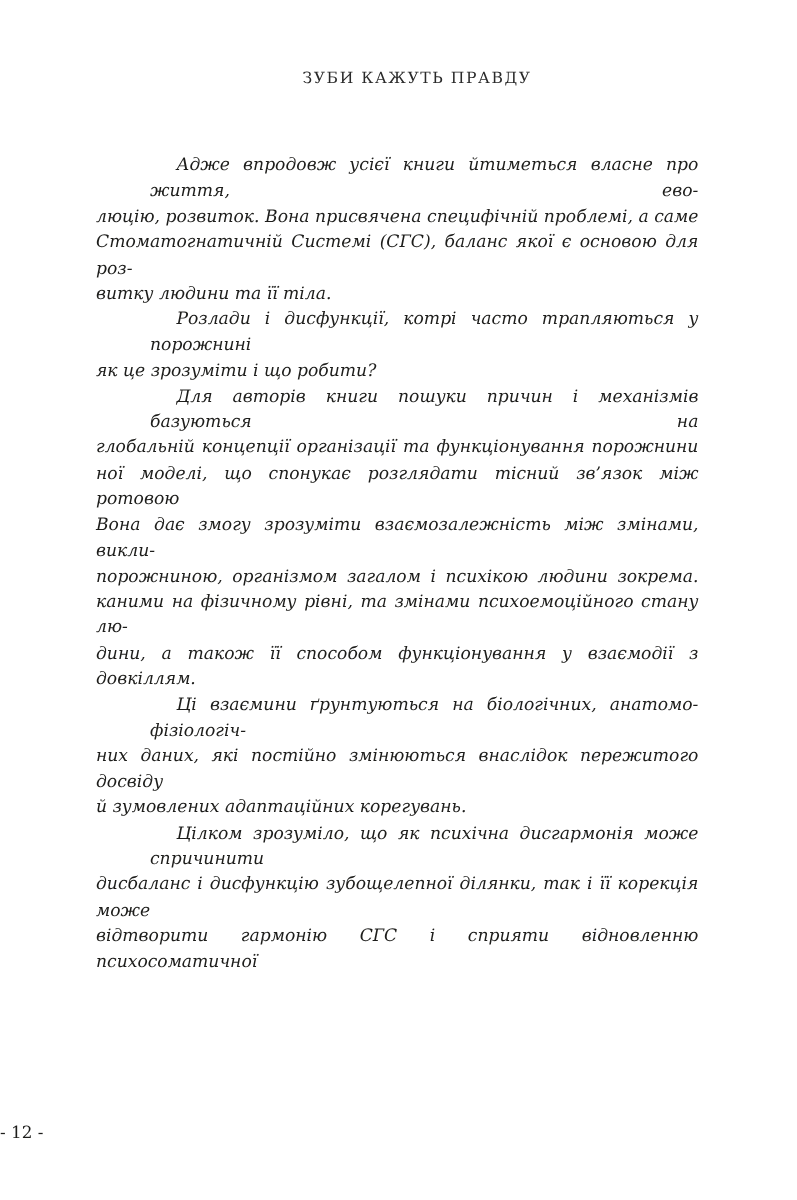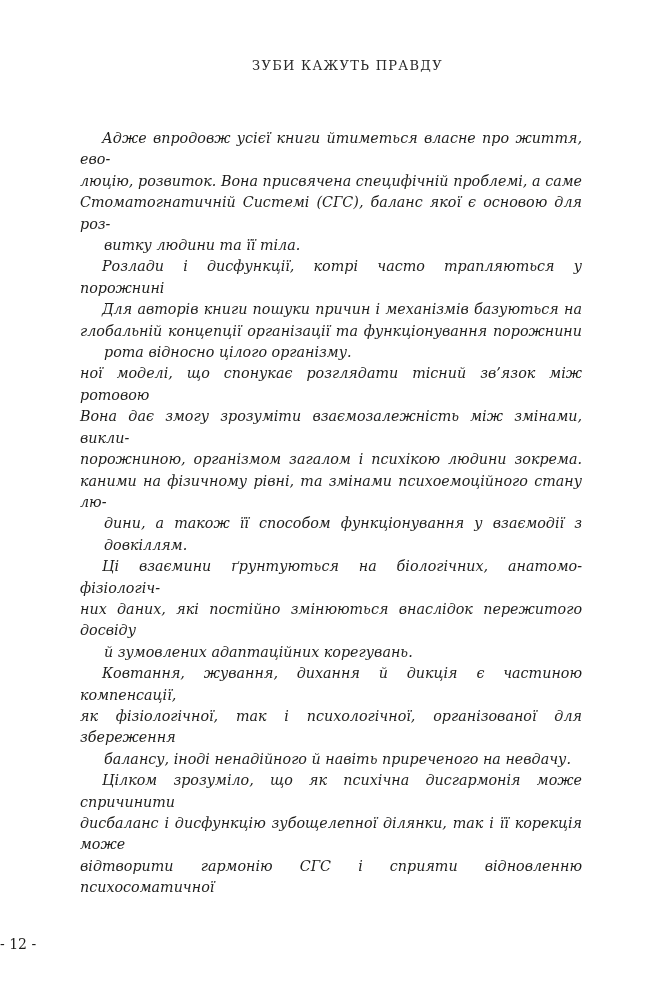--- a/index.html
+++ b/index.html
@@ -43,24 +43,24 @@
     font-style: italic;
     font-size: 14.3px;
     line-height: 21.4px;
     text-align: justify;
     text-align-last: justify;
     white-space: normal;
     color: #1d1d1b;
   }
   .line.first {
     text-indent: 22px;
+    margin-left: 45px;
   }
   .line.last {
     text-align-last: left;
-    margin-left: 24px;
   }
   .page-number {
     position: absolute;
     top: 936px;
     left: 0;
     width: 100%;
     text-align: left;
     font-size: 14px;
     font-style: normal;
     color: #1d1d1b;
@@ -74,44 +74,39 @@
 
   <div class="content" id="content">
       <div class="para">
         <div class="line first">Адже впродовж усієї книги йтиметься власне про життя, ево-</div>
         <div class="line">люцію, розвиток. Вона присвячена специфічній проблемі, а саме</div>
         <div class="line">Стоматогнатичній Системі (СГС), баланс якої є основою для роз-</div>
         <div class="line last">витку людини та її тіла.</div>
       </div>
       <div class="para">
         <div class="line first">Розлади і дисфункції, котрі часто трапляються у порожнині</div>
+        <div class="line last">як це зрозуміти і що робити?</div>
       </div>
       <div class="para">
         <div class="line first">Для авторів книги пошуки причин і механізмів базуються на</div>
         <div class="line">глобальній концепції організації та функціонування порожнини</div>
-        <div class="line last">рота відносно цілого організму.</div>
       </div>
       <div class="para">
         <div class="line">ної моделі, що спонукає розглядати тісний зв’язок між ротовою</div>
         <div class="line">Вона дає змогу зрозуміти взаємозалежність між змінами, викли-</div>
         <div class="line">порожниною, організмом загалом і психікою людини зокрема.</div>
         <div class="line">каними на фізичному рівні, та змінами психоемоційного стану лю-</div>
         <div class="line last">дини, а також її способом функціонування у взаємодії з довкіллям.</div>
       </div>
       <div class="para">
         <div class="line first">Ці взаємини ґрунтуються на біологічних, анатомо-фізіологіч-</div>
         <div class="line">них даних, які постійно змінюються внаслідок пережитого досвіду</div>
         <div class="line last">й зумовлених адаптаційних корегувань.</div>
       </div>
       <div class="para">
-        <div class="line first">Ковтання, жування, дихання й дикція є частиною компенсації,</div>
-        <div class="line">як фізіологічної, так і психологічної, організованої для збереження</div>
-        <div class="line last">балансу, іноді ненадійного й навіть приреченого на невдачу.</div>
-      </div>
-      <div class="para">
         <div class="line first">Цілком зрозуміло, що як психічна дисгармонія може спричинити</div>
         <div class="line">дисбаланс і дисфункцію зубощелепної ділянки, так і її корекція може</div>
         <div class="line">відтворити гармонію СГС і сприяти відновленню психосоматичної</div>
       </div>
     </div>
 
   <div class="page-number">- 12 -</div>
 </div>
 
 </body></html>

